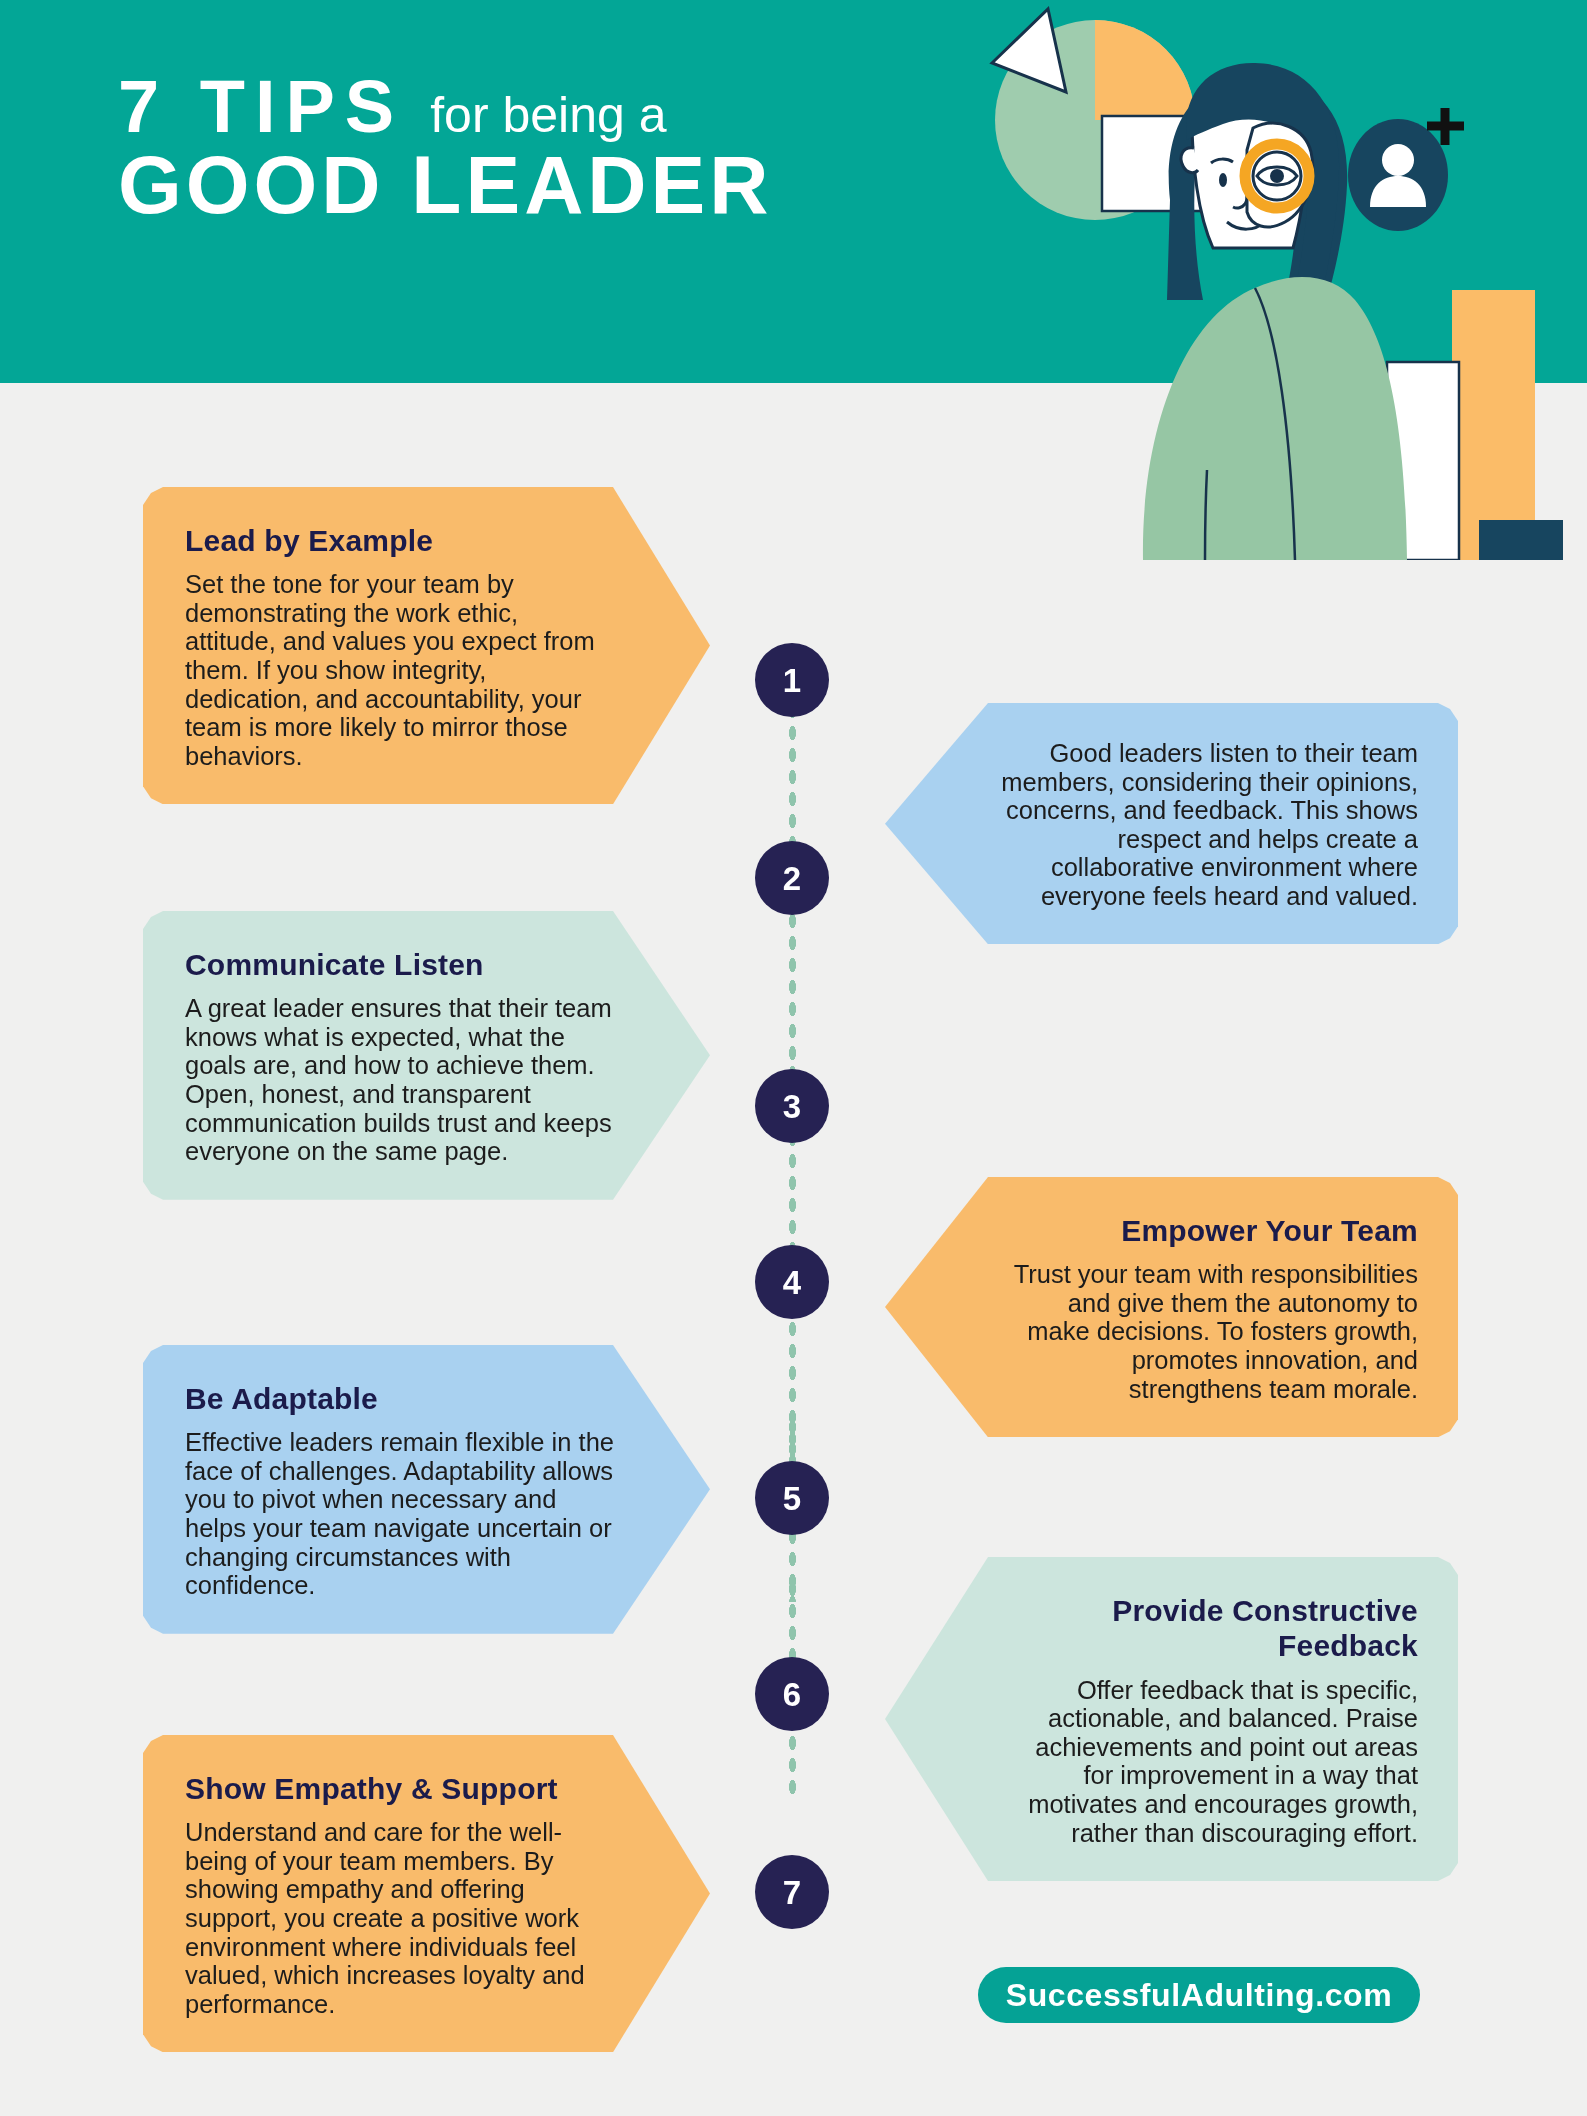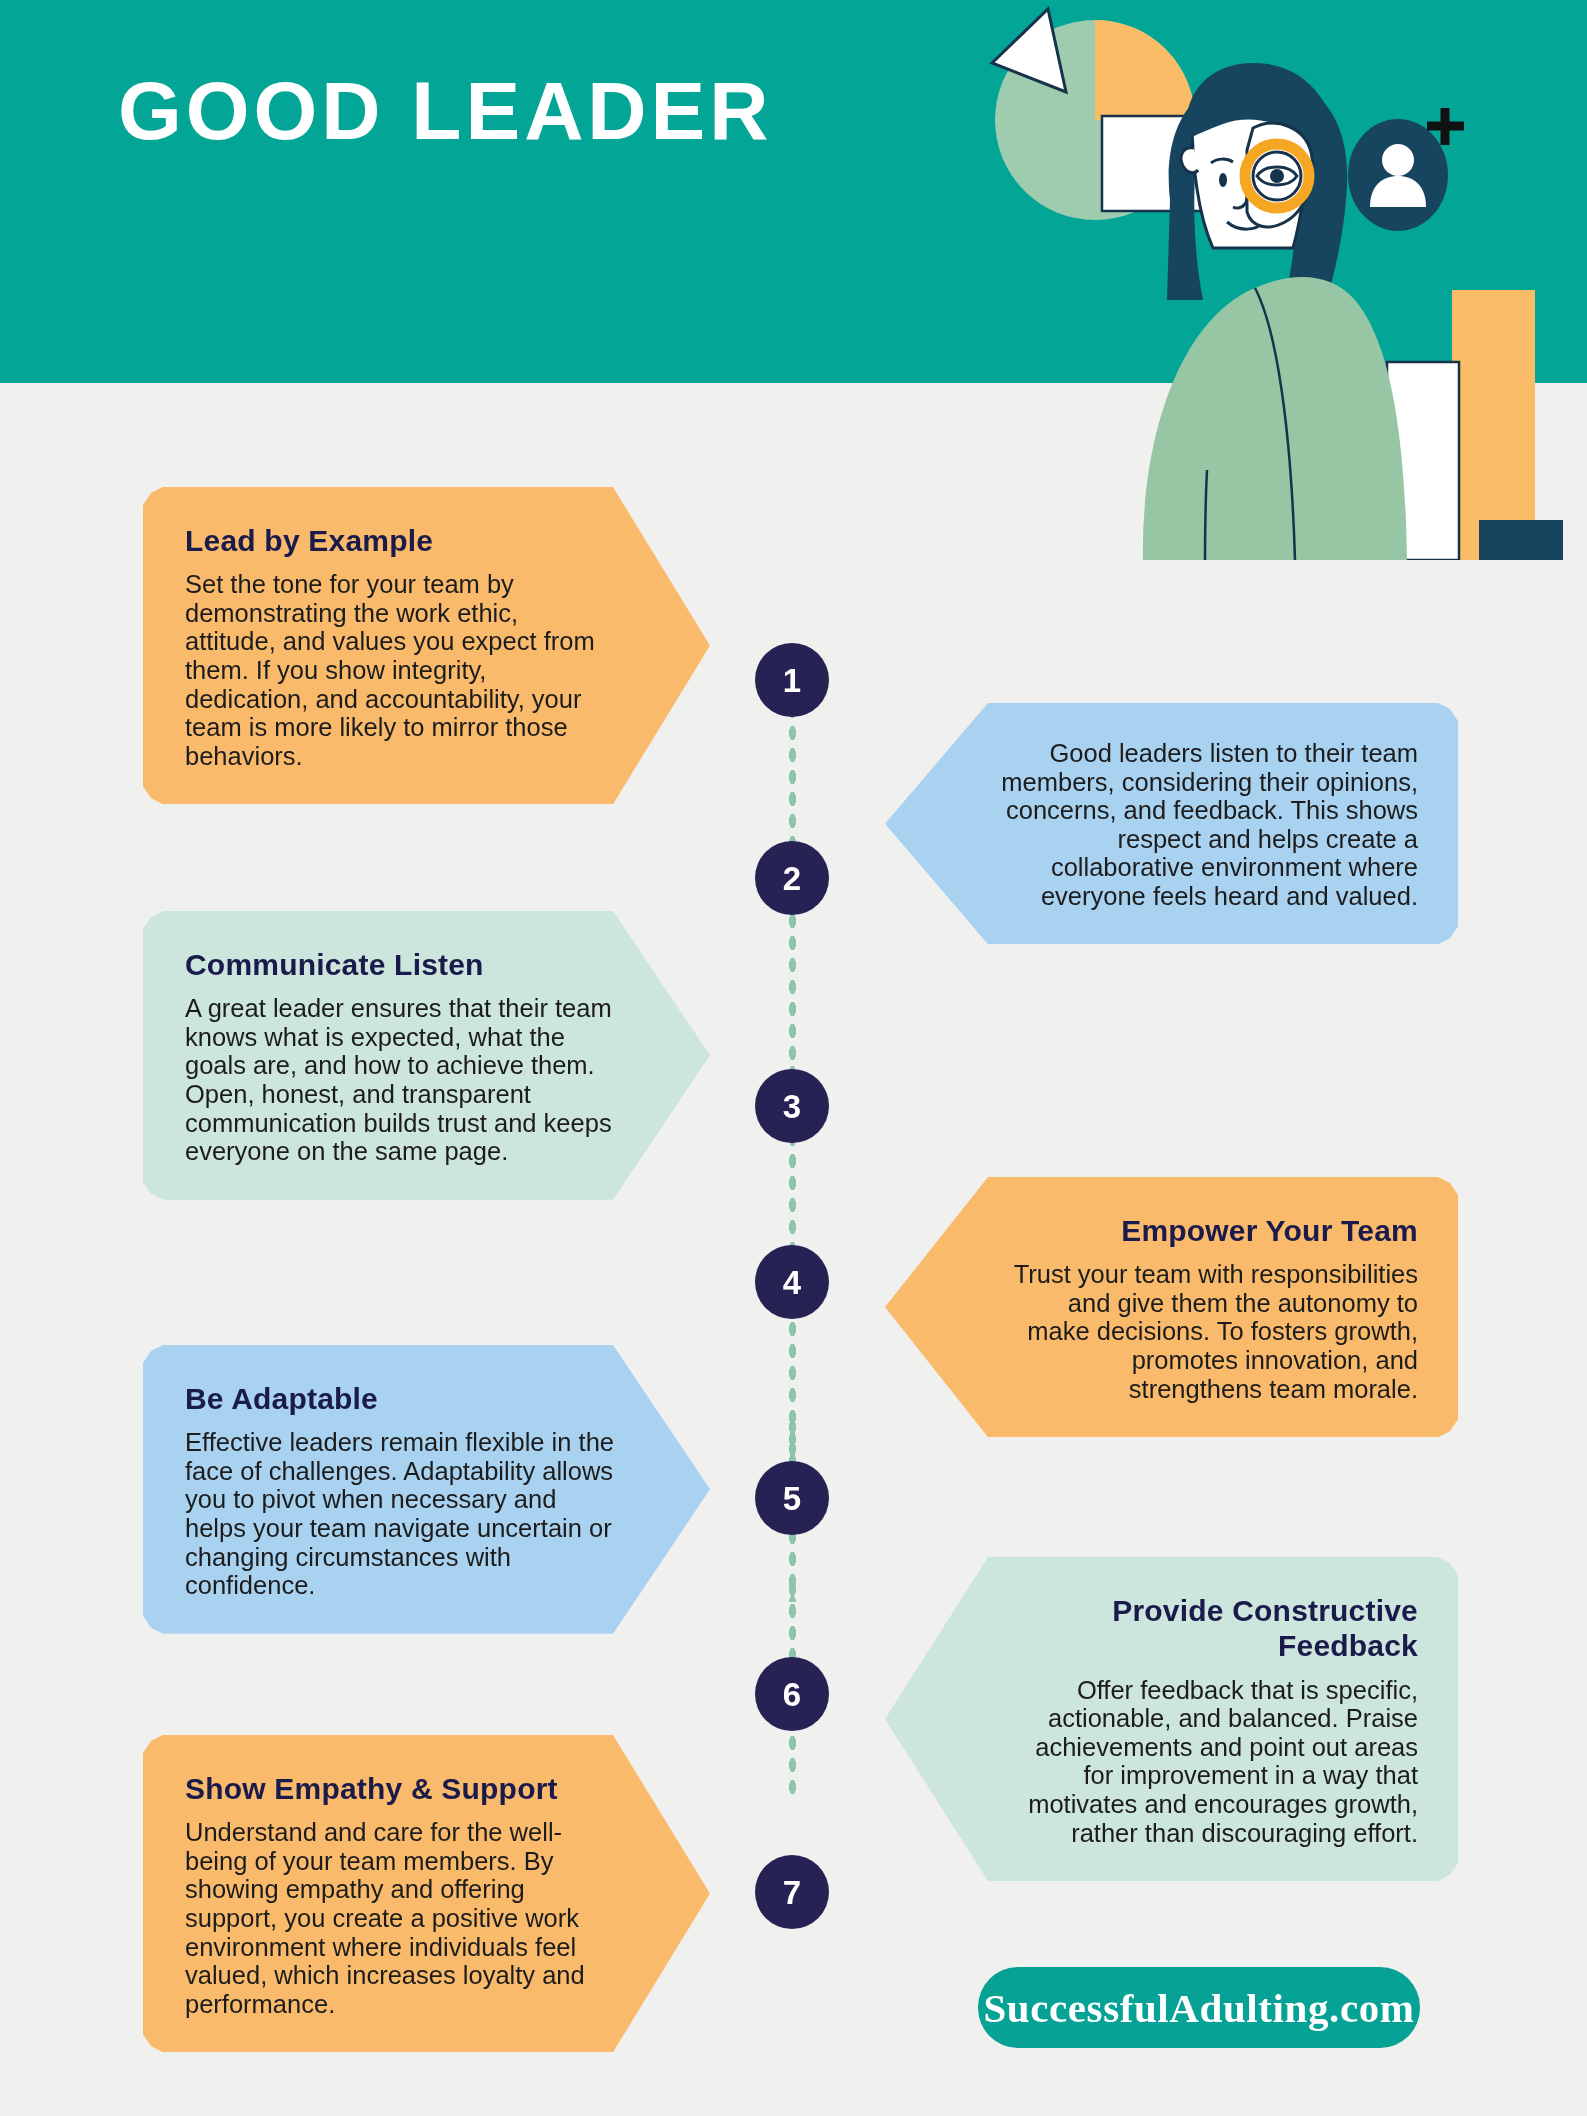--- a/index.html
+++ b/index.html
@@ -91,34 +91,37 @@
     font-family:"Liberation Sans", sans-serif;
   }
 
   .c-orange { background:#F9BB6B; }
   .c-blue   { background:#A9D1F0; }
   .c-mint   { background:#CCE5DD; }
 
   
   .cta {
     position:absolute; left:978px; top:1967px;
-    width:442px; height:81px; border-radius:40px;
+    width:442px; height:56px; border-radius:40px;
     background:#05A295; color:#FFFFFF;
     display:flex; align-items:center; justify-content:center;
-    font-size:41px; font-weight:bold; letter-spacing:0.6px;
+    font-size:32px; font-weight:bold; letter-spacing:0.6px;
     z-index:6;
-    font-family:Liberation Serif, serif;
   }
 </style>
 </head>
 <body>
 
 <div class="header"></div>
 
 <div class="header-title-wrap">
+  <div class="t-line1">
+    <span class="t-seven">7 TIPS</span>
+    <span class="t-for">for being a</span>
+  </div>
   <div class="t-line2">GOOD LEADER</div>
 </div>
 
 <div class="art">
   <div class="art-teal-bg"></div>
   <svg width="632" height="560" viewBox="0 0 632 560" style="position:absolute;left:0;top:0;">
 
     <circle cx="140" cy="120" r="100" fill="#9FCCAE"></circle>
 
     <path d="M140 20 A100 100 0 0 1 240 120 L140 120 Z" fill="#FBBC68"></path>

